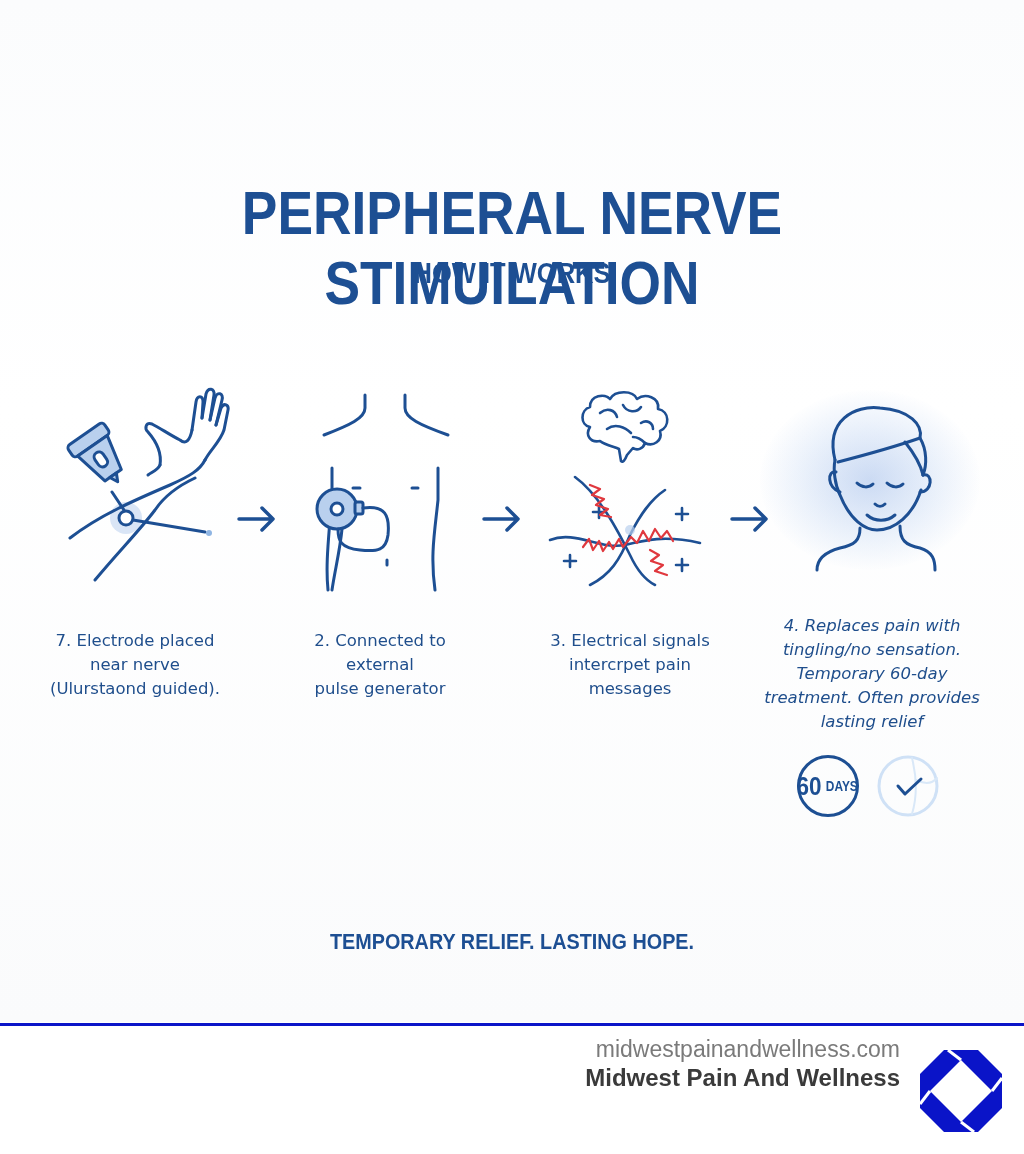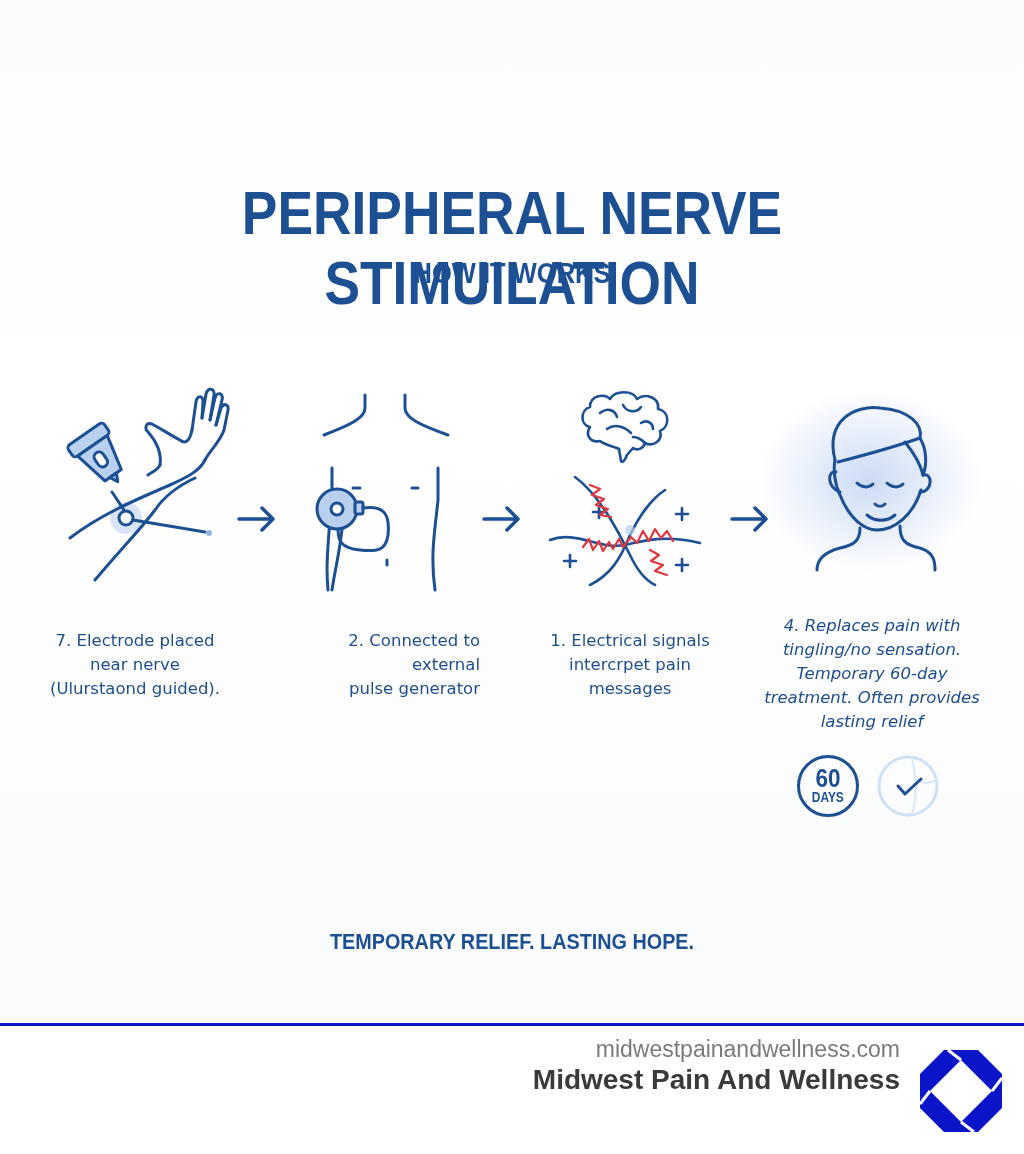--- a/index.html
+++ b/index.html
@@ -31,38 +31,38 @@
     white-space: pre-line;
   }
   .glow {
     position: absolute; left: 760px; top: 390px; width: 220px; height: 180px;
     border-radius: 50%;
     background: radial-gradient(ellipse at center, rgba(120,160,225,0.38) 0%, rgba(150,185,235,0.18) 45%, rgba(255,255,255,0) 72%);
   }
   .badge-60 {
     position: absolute; left: 797px; top: 755px; width: 56px; height: 56px;
     border: 3px solid #1d4f93; border-radius: 50%;
-    display: flex; flex-direction: column; align-items: center; justify-content: center;
+    display: flex; flex-direction: row; align-items: center; justify-content: center;
     color: #1d4f93; font-weight: bold;
   }
   .badge-60 .num { font-size: 25px; line-height: 22px; transform: scaleX(0.9); }
   .badge-60 .unit { font-size: 14px; line-height: 16px; transform: scaleX(0.85); }
   .tagline {
     position: absolute; left: 0; width: 1024px; top: 928px; text-align: center;
     color: #1d4f93; font-weight: bold; font-size: 22.5px;
     transform: scaleX(0.88); transform-origin: center; line-height: 28px;
   }
   .divider {
     position: absolute; left: 0; top: 1023px; width: 1024px; height: 3px;
     background: #0a14c8;
   }
   .footer { position: absolute; left: 0; top: 1026px; width: 1024px; height: 128px; background: #ffffff; }
   .brand-name {
     position: absolute; right: 124px; top: 1064px; text-align: right;
-    font-family: "Liberation Sans", sans-serif; font-weight: bold; font-size: 28px;
+    font-family: "Liberation Sans", sans-serif; font-weight: bold; font-size: 24px;
     color: #3a3a3a; white-space: nowrap; padding-left: 38px;
   }
   .brand-url {
     position: absolute; right: 124px; top: 1036px; text-align: right;
     font-family: Liberation Sans, sans-serif; font-size: 23px;
     color: #7a7a7a; white-space: nowrap;
   }
   .logo { position: absolute; left: 920px; top: 1050px; width: 82px; height: 82px; }
 </style>
 </head>
@@ -182,24 +182,24 @@
 
   <path d="M62 115 C 70 122, 82 122, 90 115"></path>
 
   <path d="M55 128 C 55 140, 50 145, 35 148 C 20 152, 12 160, 12 170"></path>
   <path d="M95 126 C 95 140, 100 145, 115 148 C 128 152, 130 160, 130 170"></path>
 </svg>
 
 <div class="step-text" style="left:30px;top:629px;width:210px;">7. Electrode placed
 near nerve
 (Ulurstaond guided).</div>
-<div class="step-text" style="left:280px;top:629px;width:200px;text-align:right;">2. Connected to
+<div class="step-text" style="left:280px;top:629px;width:200px;">2. Connected to
 external
 pulse generator</div>
-<div class="step-text" style="left:520px;top:629px;width:220px;">1. Electrical signals
+<div class="step-text" style="left:520px;top:629px;width:220px;">3. Electrical signals
 intercrpet pain
 messages</div>
 <div class="step-text" style="left:752px;top:614px;width:240px;font-style:italic;">4. Replaces pain with
 tingling/no sensation.
 Temporary 60-day
 treatment. Often provides
 lasting relief</div>
 
 <div class="badge-60">
   <span class="num">60</span>

